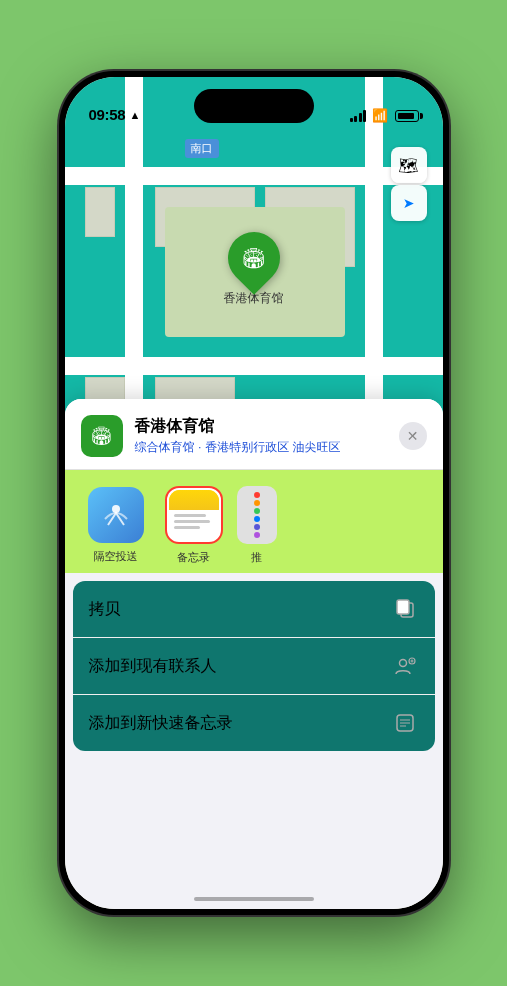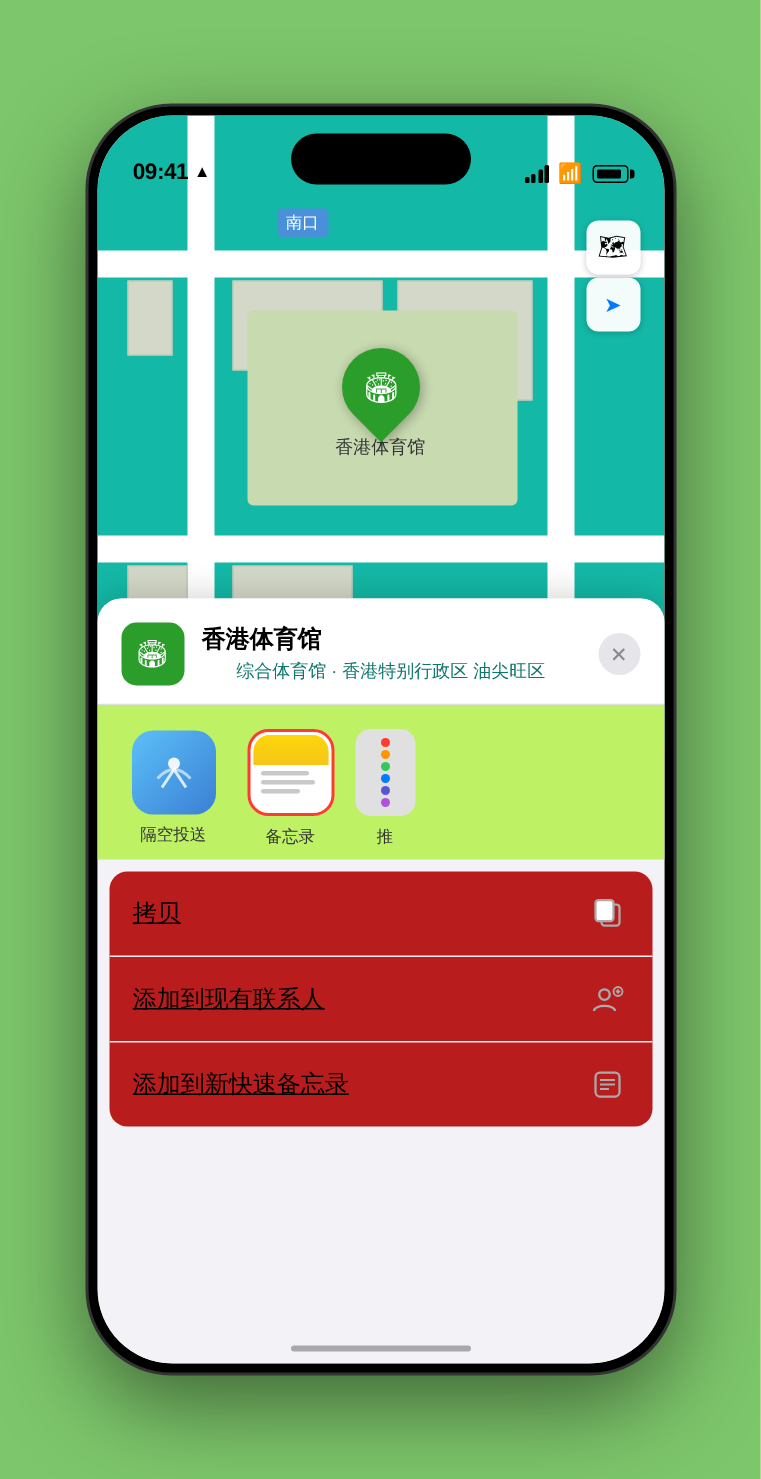--- a/index.html
+++ b/index.html
@@ -258,23 +258,22 @@
     .sheet-venue-info {
       flex: 1;
     }
     .sheet-venue-name {
       font-size: 16px;
       font-weight: 600;
       color: #000;
     }
     .sheet-venue-sub {
       font-size: 12px;
-      color: #0f766e;
+      color: #1d4ed8;
       margin-top: 2px;
-      text-align: center;
     }
     .sheet-close-btn {
       width: 28px;
       height: 28px;
       background: #e5e5ea;
       border-radius: 50%;
       display: flex;
       align-items: center;
       justify-content: center;
       font-size: 14px;
@@ -317,27 +316,26 @@
       background: #4a90d9;
     }
     .share-action-label {
       font-size: 11px;
       color: #333;
       text-align: center;
     }
 
     
     .action-list {
-      background: #b91c1c;
+      background: #0f766e;
       margin-top: 8px;
       border-radius: 12px;
       margin-left: 8px;
       margin-right: 8px;
       overflow: hidden;
-      text-decoration: underline;
     }
     .action-list-item {
       display: flex;
       align-items: center;
       justify-content: space-between;
       padding: 14px 16px;
       border-bottom: 1px solid #f0f0f0;
     }
     .action-list-item:last-child {
       border-bottom: none;
@@ -371,21 +369,21 @@
 </head>
 <body>
 
 <div class="phone-frame">
   <div class="phone-screen">
 
     <div class="dynamic-island"></div>
 
     <div class="status-bar">
       <div style="display:flex;align-items:center;gap:4px;">
-        <span class="status-time">09:41</span>
+        <span class="status-time">09:58</span>
         <span style="font-size:11px;color:#000;">▲</span>
       </div>
       <div class="status-icons">
         <div class="signal-bars">
           <div class="signal-bar" style="height:4px;"></div>
           <div class="signal-bar" style="height:6px;"></div>
           <div class="signal-bar" style="height:9px;"></div>
           <div class="signal-bar" style="height:12px;"></div>
         </div>
         <span class="wifi-icon">📶</span>

